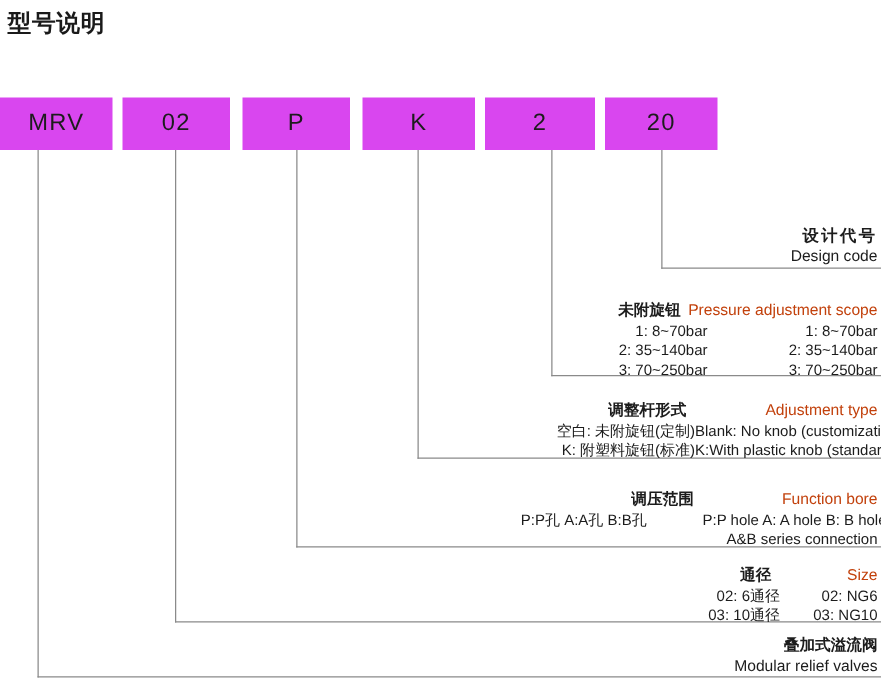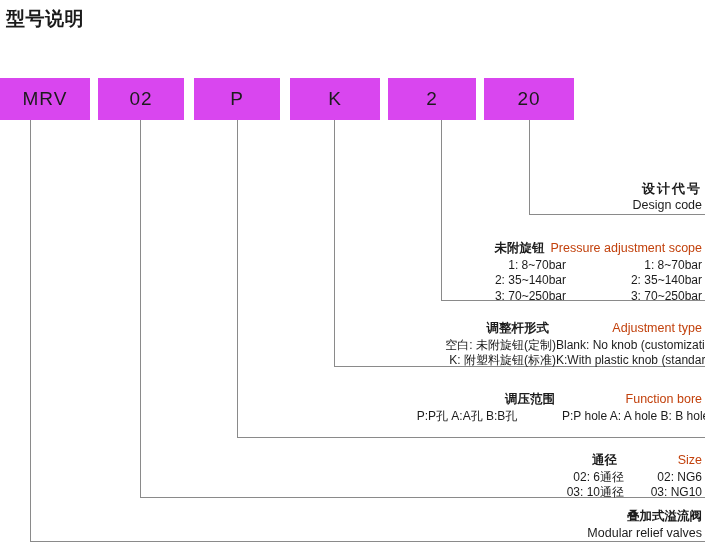--- a/index.html
+++ b/index.html
@@ -208,20 +208,21 @@
 <div class="desc-block blk-bore" style="top:391px;">
   <div class="desc-head">
     <span class="cn">调压范围</span>
     <span class="en">Function bore</span>
   </div>
   <div class="desc-row">
     <span class="cn">P:P孔  A:A孔  B:B孔</span>
     <span class="en">P:P hole   A: A hole   B: B hole</span>
   </div>
   <div class="desc-row">
+    <span class="en">A&amp;B series connection</span>
   </div>
 </div>
 
 <div class="desc-block blk-size" style="top:452px;">
   <div class="desc-head">
     <span class="cn">通径</span>
     <span class="en">Size</span>
   </div>
   <div class="desc-row">
     <span class="cn">02: 6通径</span>

